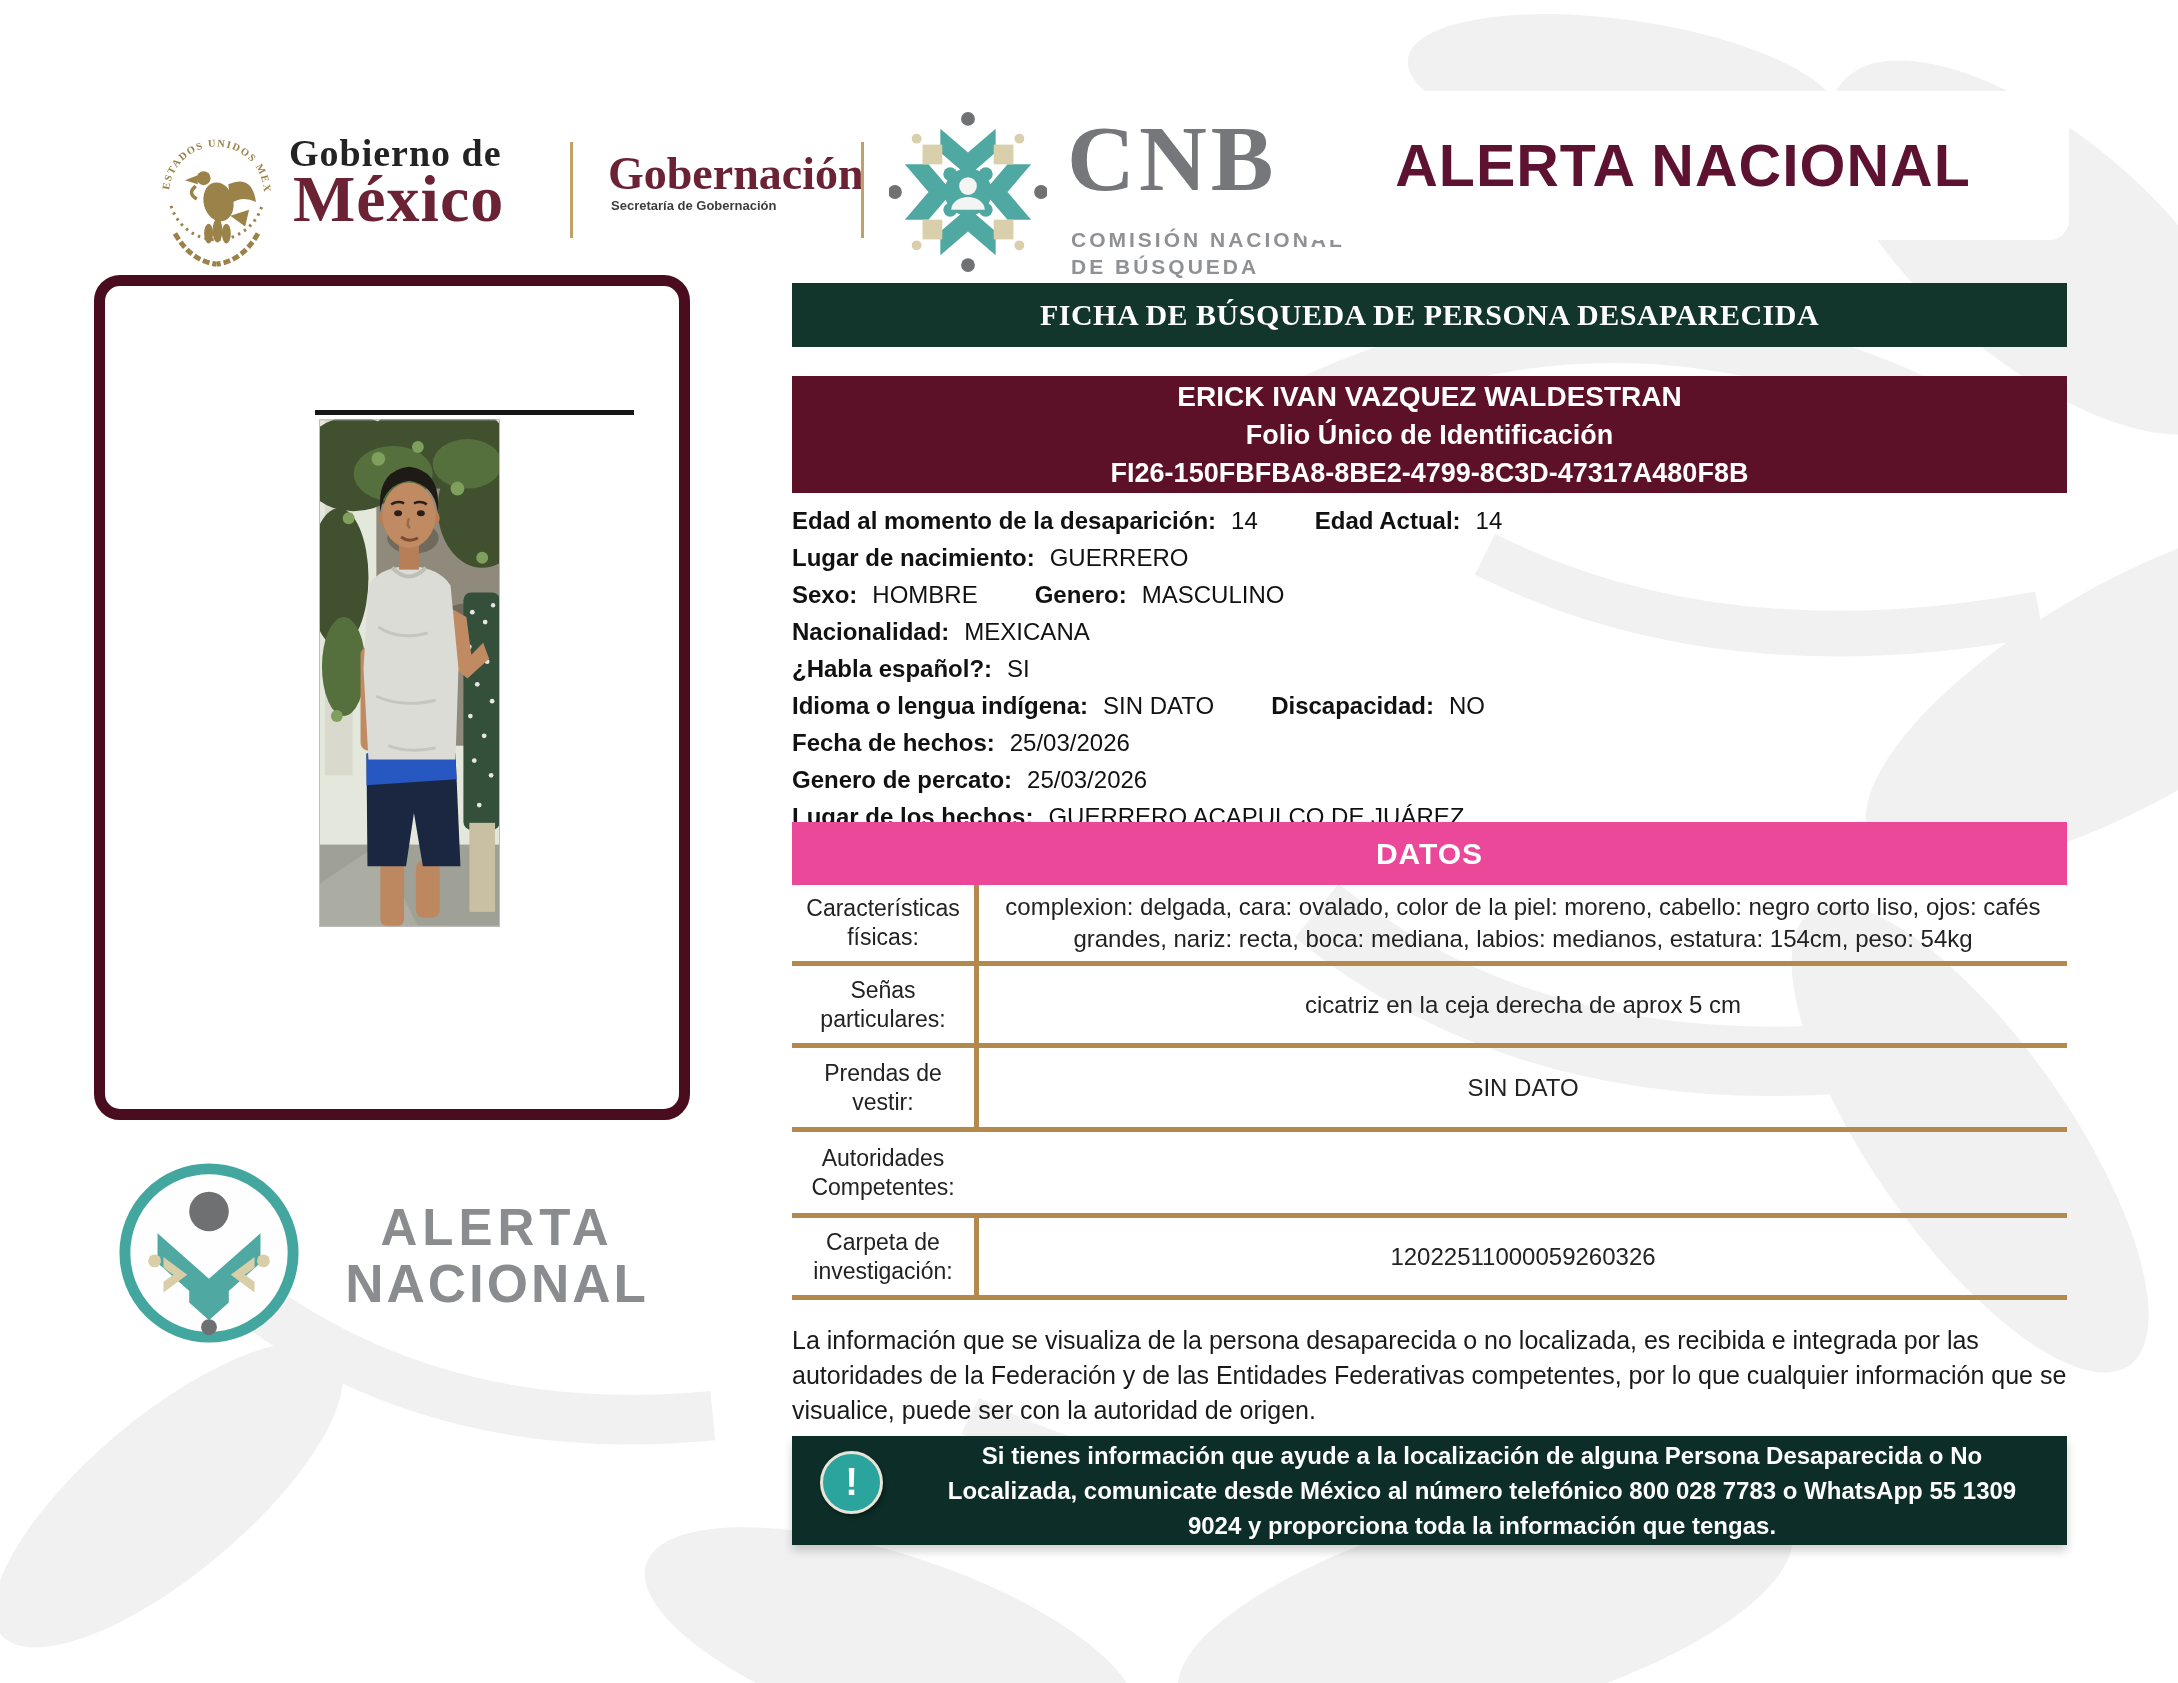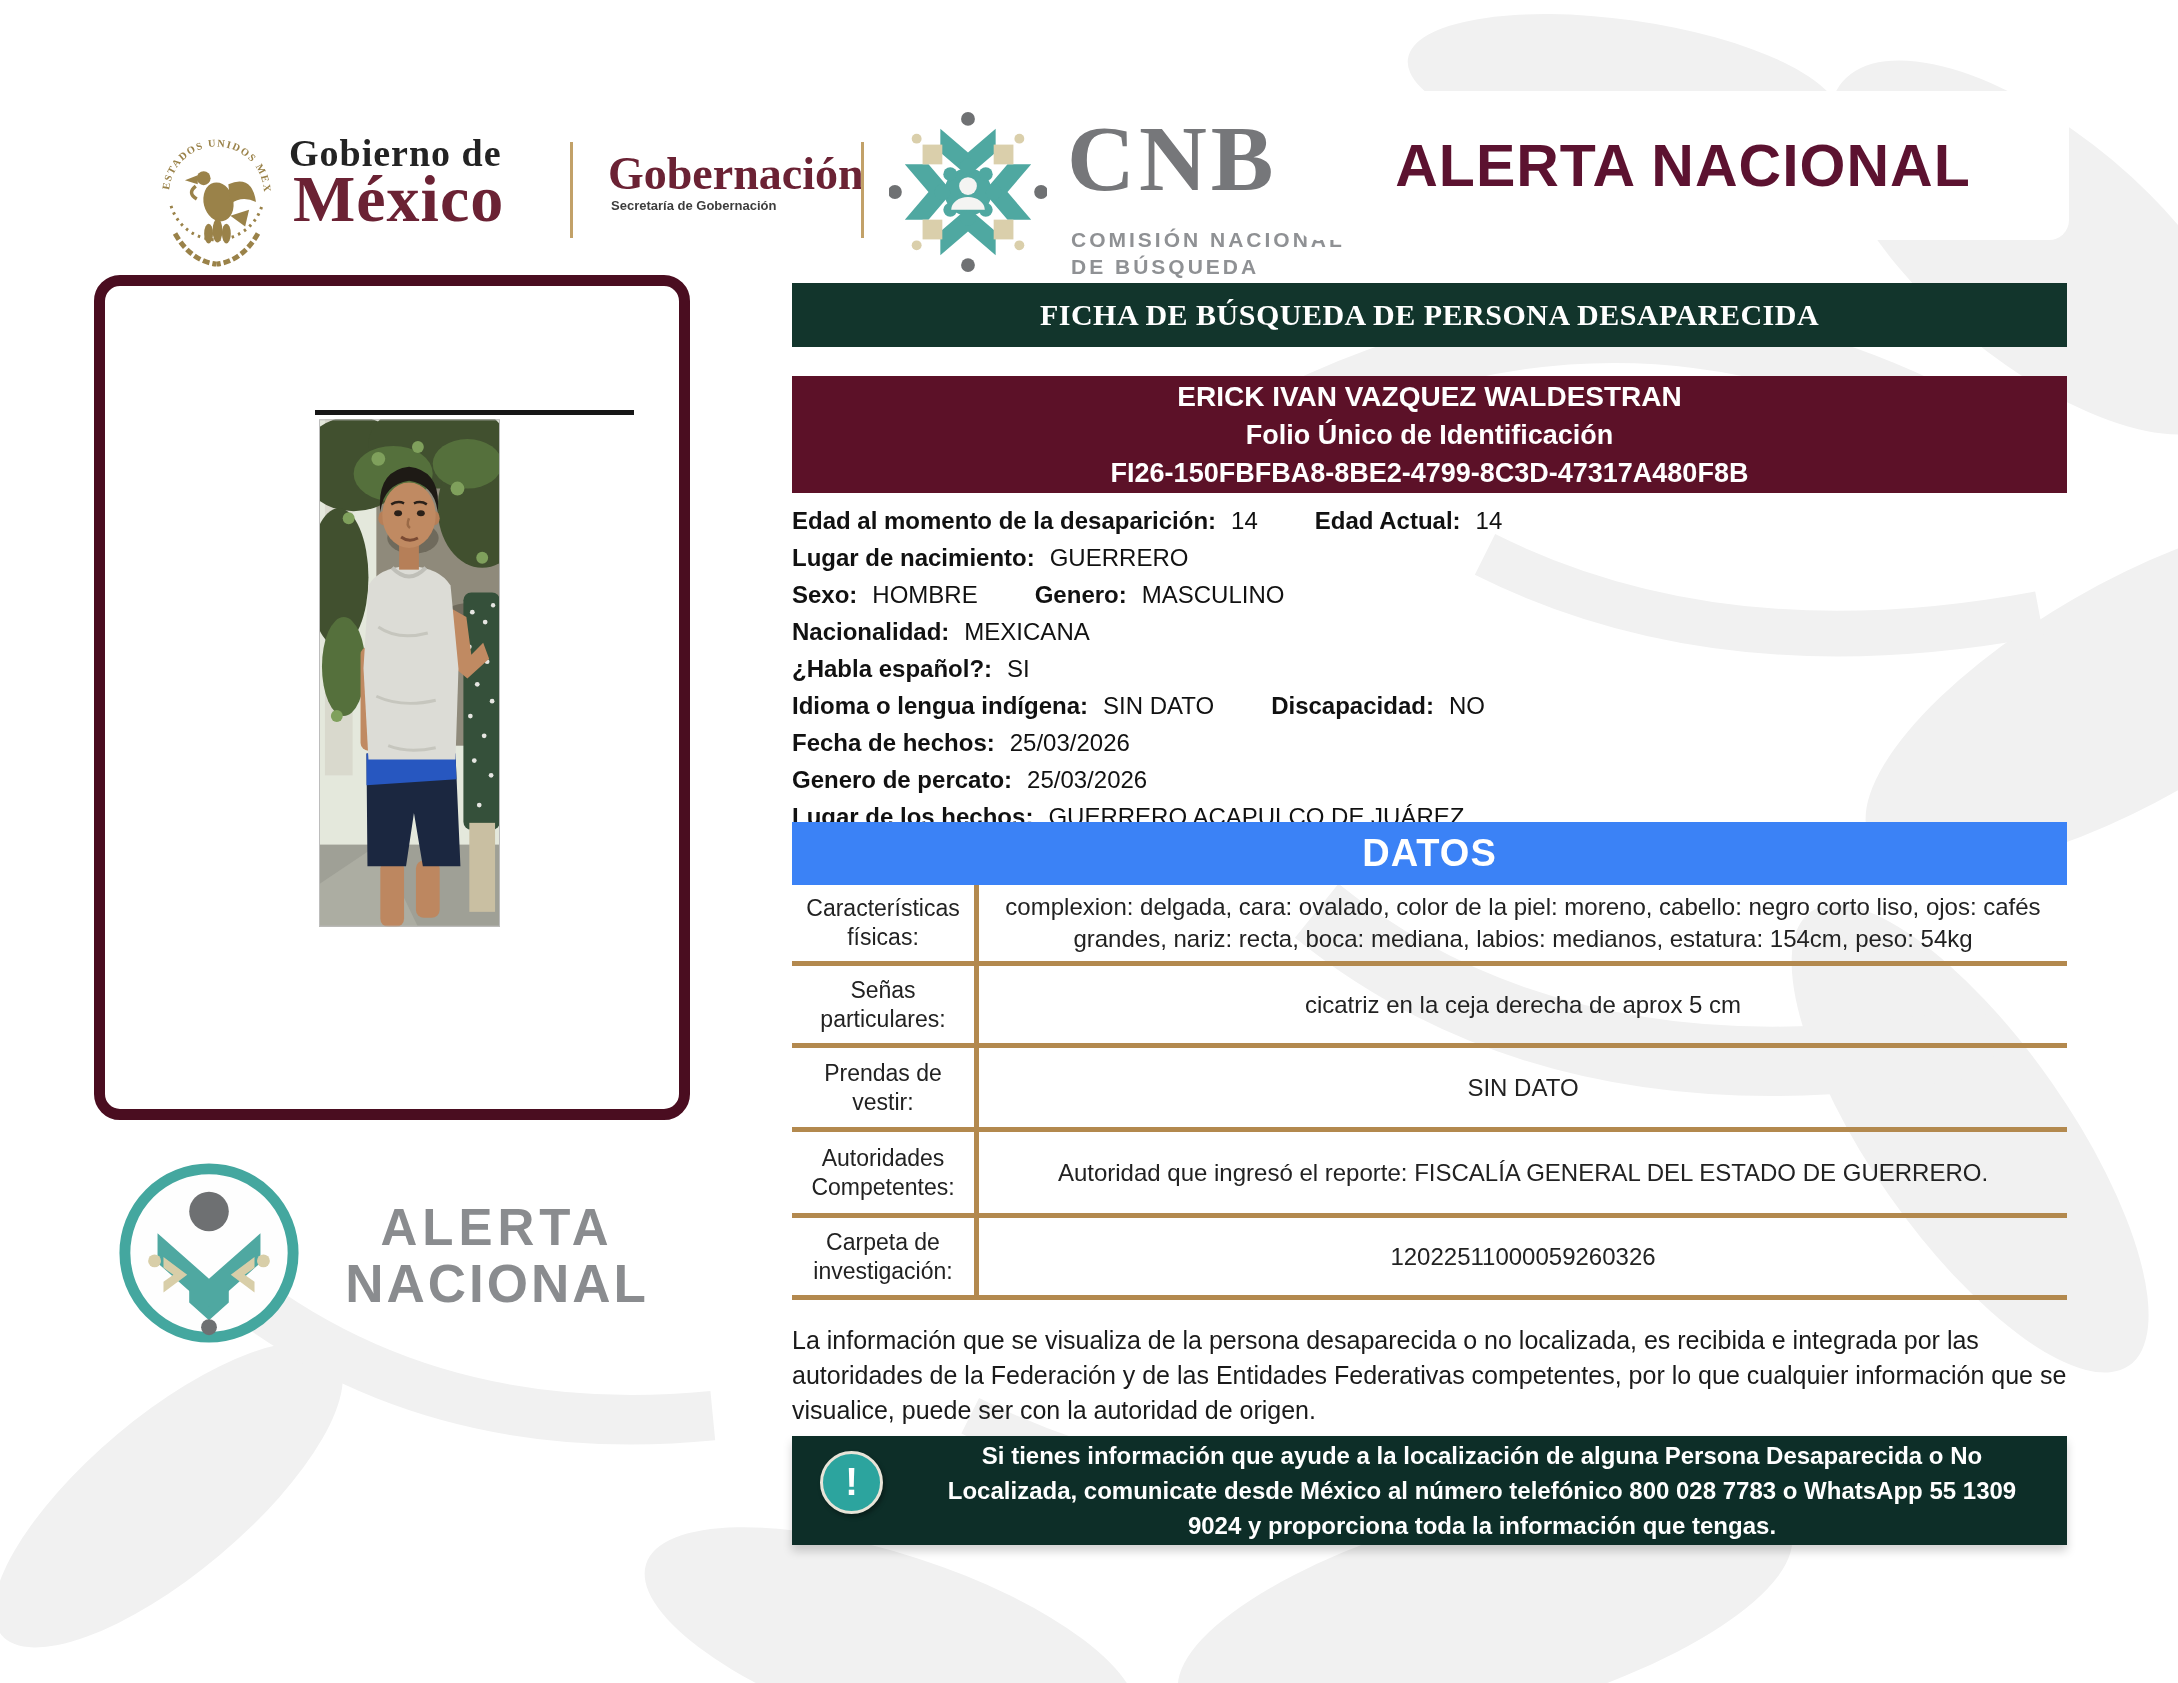--- a/index.html
+++ b/index.html
@@ -39,21 +39,21 @@
   .alerta-l1{font-size:51px;letter-spacing:5px;}
   .alerta-l2{font-size:53px;letter-spacing:3px;}
 
   
   .rcol{left:792px;width:1275px;}
   .banner{display:flex;align-items:center;justify-content:center;color:#fff;font-weight:700;}
   .banner-ficha{top:283px;height:64px;background:#12352C;font-size:30px;letter-spacing:0.5px;font-family:Liberation Serif, serif;}
   .banner-name{top:376px;height:117px;background:#5C1128;flex-direction:column;
     font-size:27px;line-height:38px;}
   .banner-name .nm{font-size:28px;}
-  .banner-datos{top:822px;height:63px;background:#3b82f6;font-size:38px;letter-spacing:1px;}
+  .banner-datos{top:822px;height:63px;background:#ec4899;font-size:30px;letter-spacing:1px;}
 
   .fields{top:507px;font-size:24px;}
   .frow{display:flex;align-items:baseline;margin-bottom:9px;}
   .frow .lbl{font-weight:700;}
   .frow .val{margin-left:15px;}
   .frow .pair2{margin-left:57px;display:flex;align-items:baseline;}
 
   .datos-table{top:885px;display:flex;flex-direction:column;}
   .trow{display:flex;border-bottom:5px solid #B3894E;}
   .tlabel{width:178px;flex:0 0 178px;display:flex;align-items:center;justify-content:center;
@@ -328,21 +328,20 @@
     <div class="trow h78">
       <div class="tlabel">Señas particulares:</div>
       <div class="tval">cicatriz en la ceja derecha de aprox 5 cm</div>
     </div>
     <div class="trow h80">
       <div class="tlabel">Prendas de vestir:</div>
       <div class="tval">SIN DATO</div>
     </div>
     <div class="trow h82">
       <div class="tlabel">Autoridades Competentes:</div>
-      <div class="tval">Autoridad que ingresó el reporte: FISCALÍA GENERAL DEL ESTADO DE GUERRERO.</div>
     </div>
     <div class="trow h78">
       <div class="tlabel">Carpeta de investigación:</div>
       <div class="tval">12022511000059260326</div>
     </div>
   </div>
 
   <div class="abs rcol disclaimer">La información que se visualiza de la persona desaparecida o no localizada, es recibida e integrada por las autoridades de la Federación y de las Entidades Federativas competentes, por lo que cualquier información que se visualice, puede ser con la autoridad de origen.</div>
 
   <div class="abs rcol notice">

